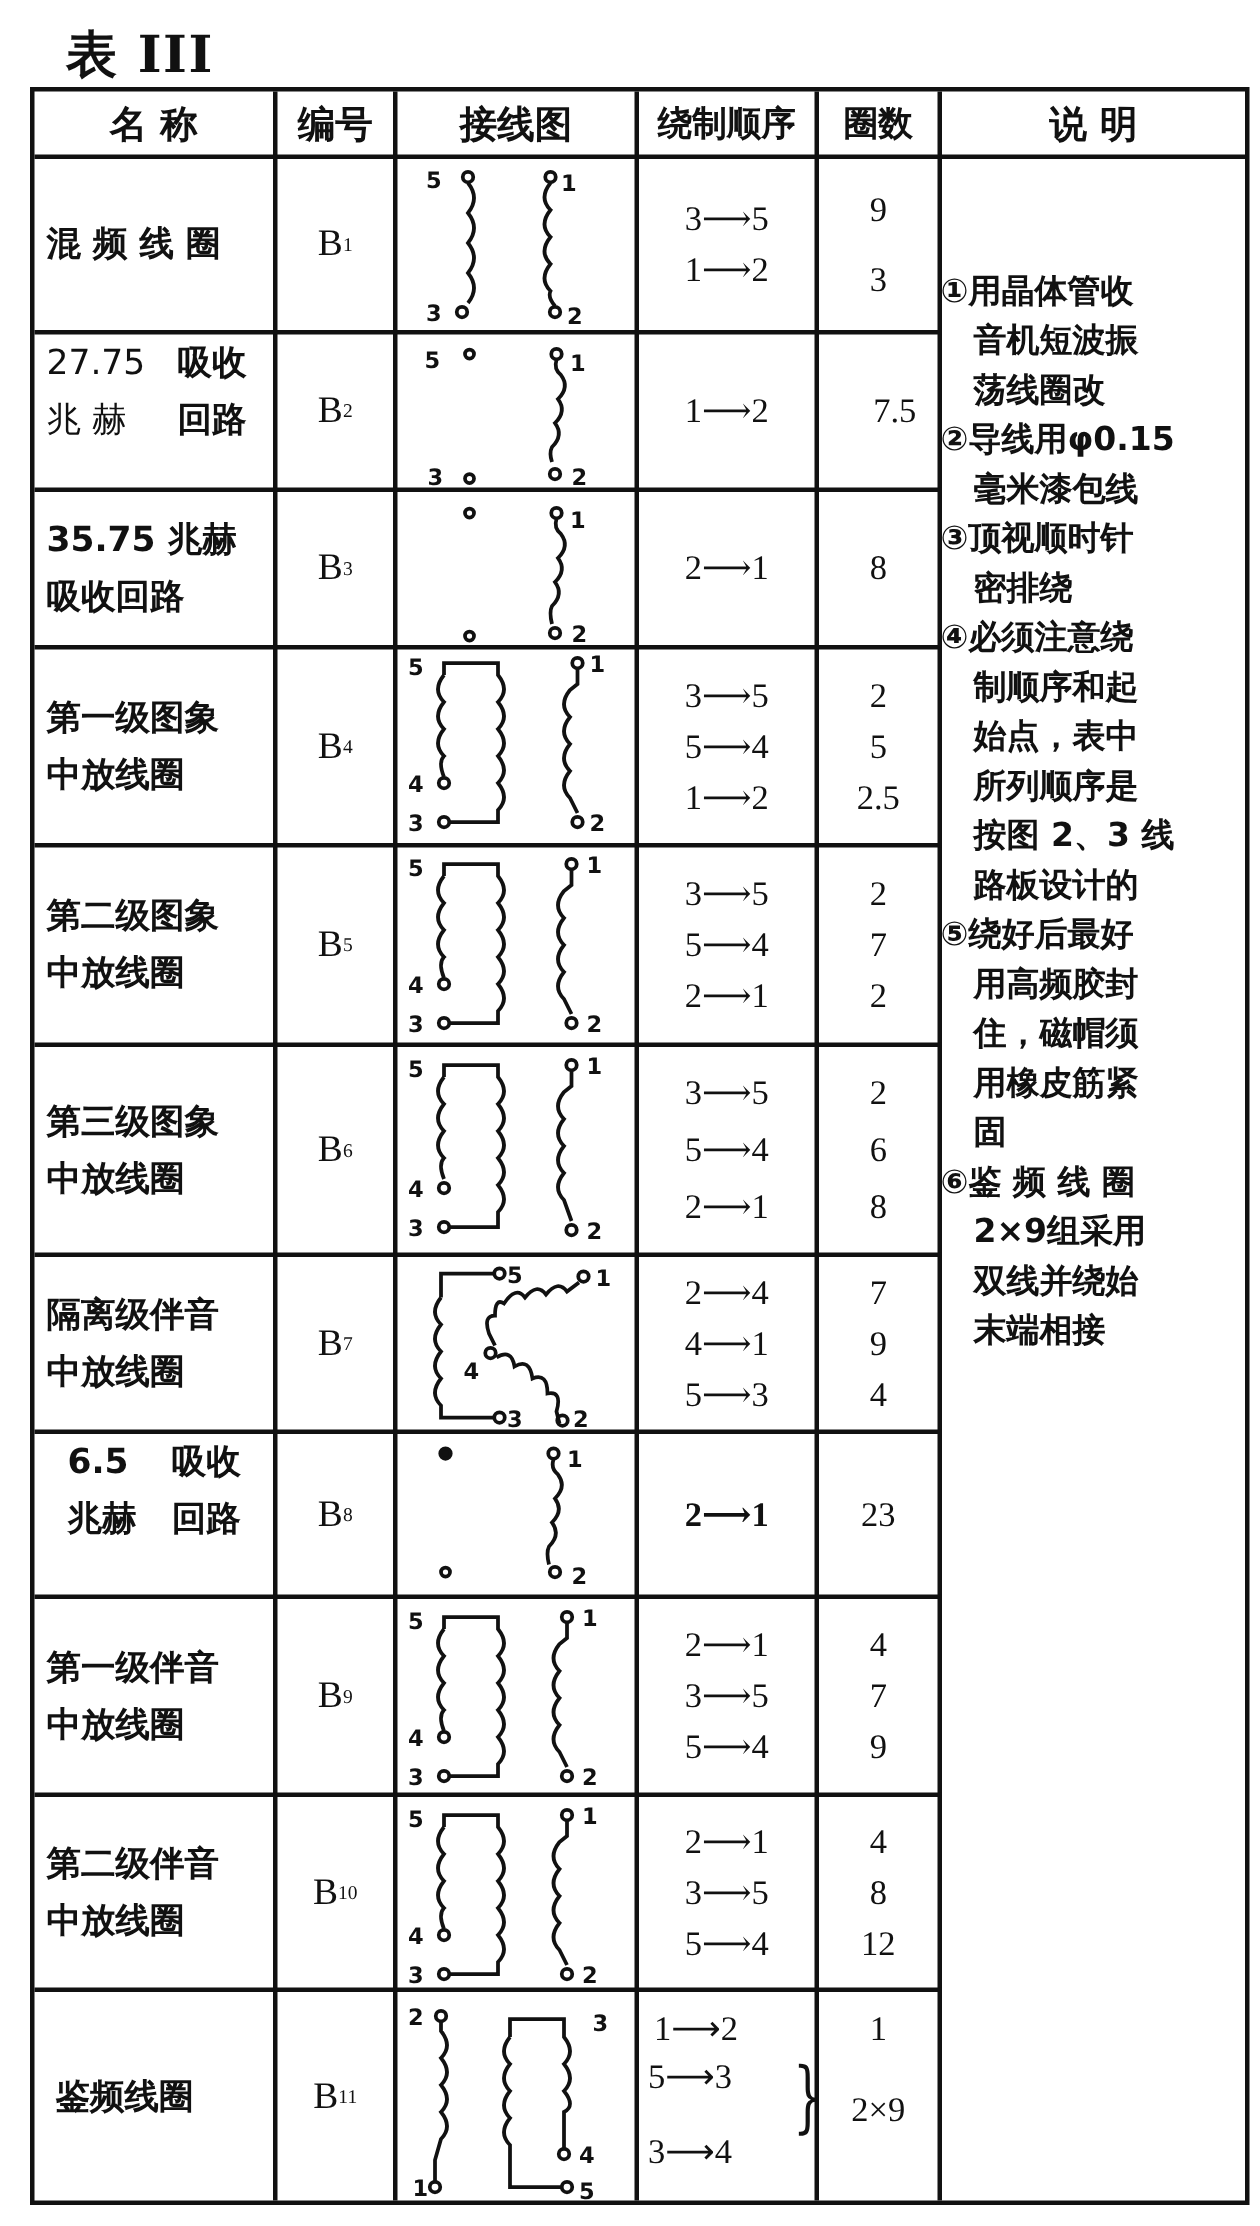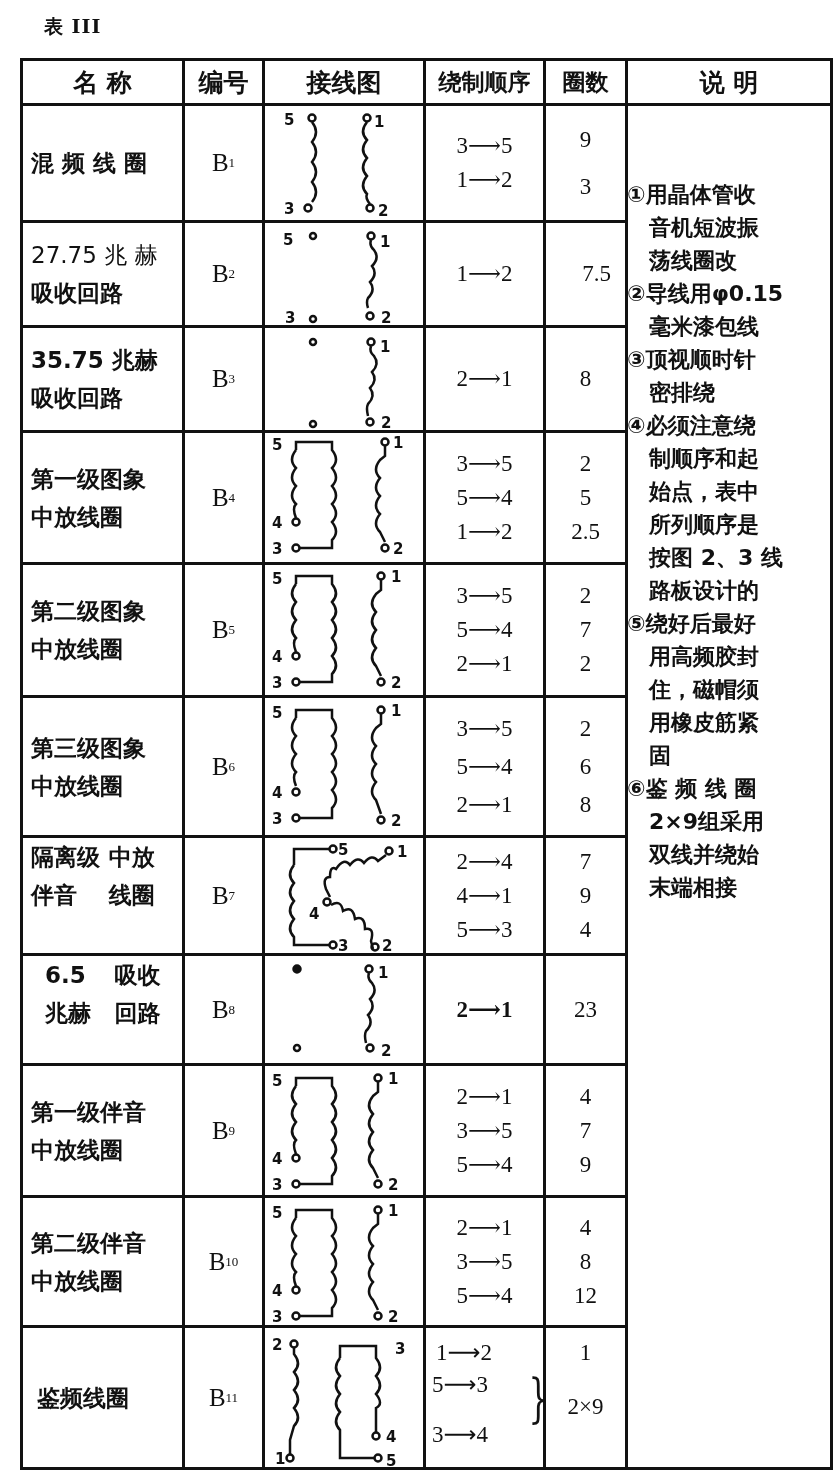--- a/index.html
+++ b/index.html
@@ -1,18 +1,18 @@
 <!DOCTYPE html>
 <html><head>
 <meta charset="utf-8">
 <style>
   html, body { margin:0; padding:0; background:#ffffff; }
   body { width:840px; height:1484px; position:relative; overflow:hidden;
          font-family:"DejaVu Serif","Liberation Serif",serif; color:#111; }
-  .caption { position:absolute; left:44px; top:14px; font-size:19px; font-weight:bold;
+  .caption { position:absolute; left:44px; top:14px; font-size:34px; font-weight:bold;
              font-family:"DejaVu Serif","Liberation Serif",serif; letter-spacing:1px; }
   .tbl { position:absolute; left:20px; top:58px; width:813px; height:1412px;
          border:3px solid #111; box-sizing:border-box;padding-left:16px; }
   .vline { position:absolute; top:0; bottom:0; width:3px; background:#111; }
   .hline { position:absolute; height:3px; background:#111; }
   .cell { position:absolute; display:flex; align-items:center; justify-content:center;
           box-sizing:border-box; text-align:center; }
   .hdr { font-family:"DejaVu Sans","Liberation Sans",sans-serif; font-weight:bold; font-size:25px; }
   .name { font-family:"DejaVu Sans","Liberation Sans",sans-serif; font-weight:bold; font-size:23px;
           line-height:38px; text-align:left; padding-left:8px; justify-content:flex-start;}
@@ -69,21 +69,21 @@
     </div>
   <div class="cell order" style="left:403px;top:45px;width:117px;height:114px">
       <div>3⟶5</div>
       <div>1⟶2</div>
     </div>
   <div class="cell turns" style="left:523px;top:45px;width:79px;height:114px;justify-content:space-around;padding:10px 0">
       <div>9</div>
       <div>3</div>
     </div>
 
-  <div class="cell name" style="left:0;top:162px;width:159px;height:102px;flex-direction:column;align-items:flex-start;justify-content:center">
+  <div class="cell name" style="left:0;top:162px;width:159px;height:102px;flex-direction:row;align-items:flex-start;justify-content:center">
       <span style="font-family:'DejaVu Sans',sans-serif;font-weight:normal">27.75 兆 赫</span>
       <span>吸收回路</span>
     </div>
   <div class="cell code" style="left:162px;top:162px;width:77px;height:102px">
       <span>B</span>
       <sub>2</sub>
     </div>
   <div class="cell order" style="left:403px;top:162px;width:117px;height:102px">
       <div>1⟶2</div>
     </div>
@@ -156,21 +156,21 @@
       <div style="line-height:38px">3⟶5</div>
       <div style="line-height:38px">5⟶4</div>
       <div style="line-height:38px">2⟶1</div>
     </div>
   <div class="cell turns" style="left:523px;top:637px;width:79px;height:137px">
       <div style="line-height:38px">2</div>
       <div style="line-height:38px">6</div>
       <div style="line-height:38px">8</div>
     </div>
 
-  <div class="cell name" style="left:0;top:777px;width:148px;height:115px;align-items:flex-start;justify-content:center">
+  <div class="cell name" style="left:0;top:777px;width:148px;height:115px;flex-direction:column;align-items:flex-start;justify-content:center">
       <span>隔离级伴音</span>
       <span>中放线圈</span>
     </div>
   <div class="cell code" style="left:162px;top:777px;width:77px;height:115px">
       <span>B</span>
       <sub>7</sub>
     </div>
   <div class="cell order" style="left:403px;top:777px;width:117px;height:115px">
       <div>2⟶4</div>
       <div>4⟶1</div>

